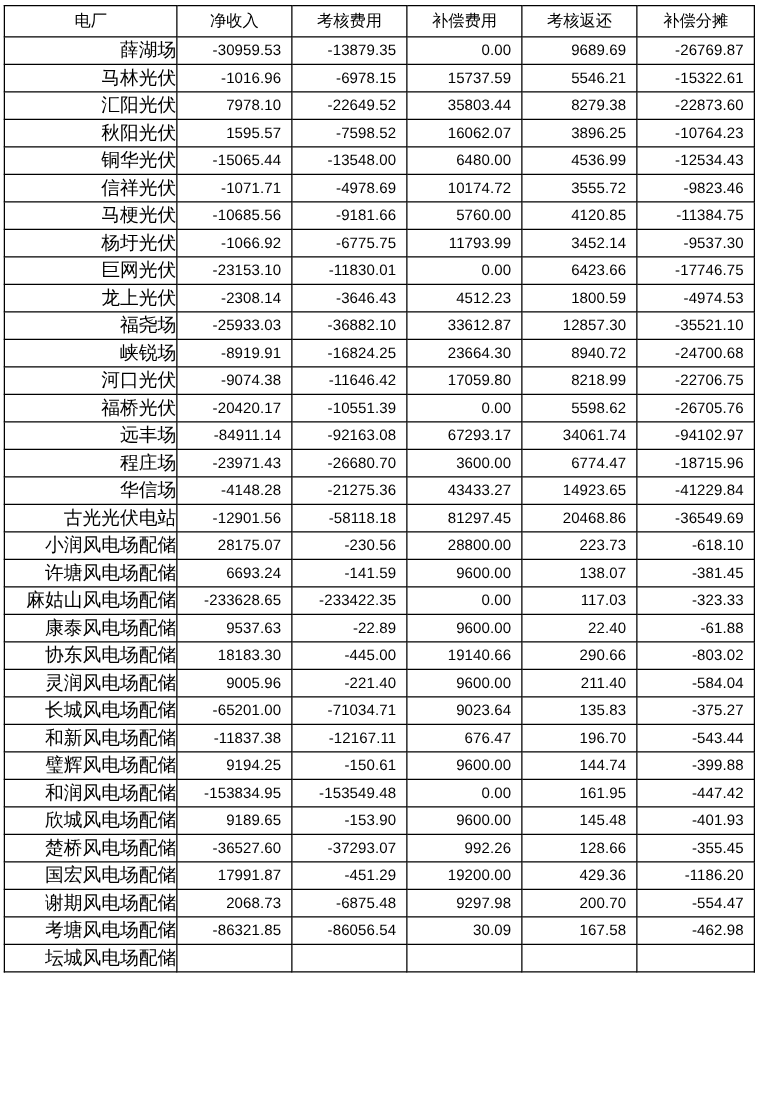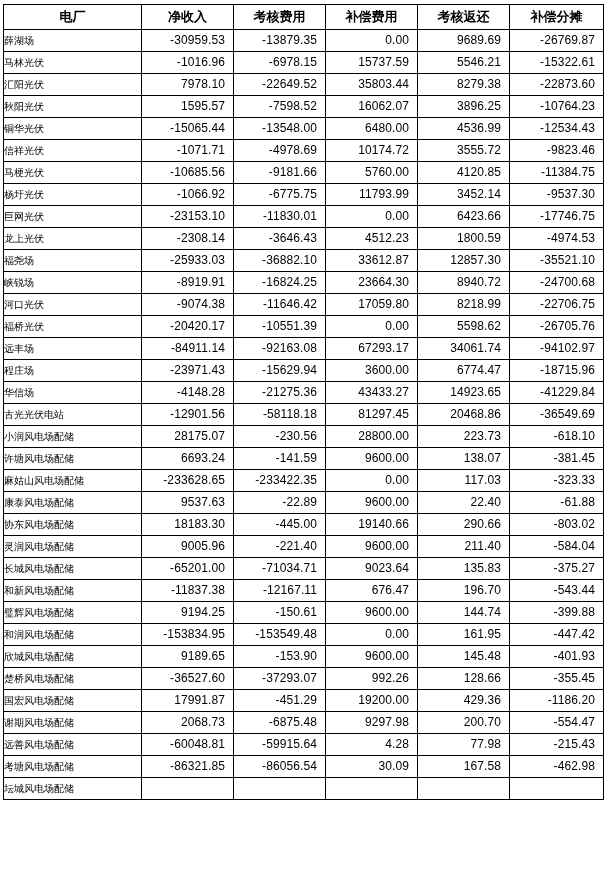--- a/index.html
+++ b/index.html
@@ -37,28 +37,28 @@
     padding: 0;
     height: 21px;
     line-height: 21px;
     font-size: 12px;
     font-family: "Liberation Sans", sans-serif;
     white-space: nowrap;
     overflow: hidden;
   }
   table.data-table thead th {
     text-align: center;
-    font-weight: bold;
+    font-weight: normal;
     font-size: 13px;
     height: 24px;
     line-height: 24px;
   }
   table.data-table tbody td.name-cell {
-    text-align: left;
-    font-size: 10px;
+    text-align: right;
+    font-size: 15px;
     margin-top: 12px;
   }
   table.data-table tbody td.num-cell {
     text-align: right;
     padding-right: 8px;
     font-size: 12px;
     letter-spacing: 0.1px;
   }
 </style>
 </head>
@@ -201,21 +201,21 @@
           <td class="name-cell">远丰场</td>
           <td class="num-cell">-84911.14</td>
           <td class="num-cell">-92163.08</td>
           <td class="num-cell">67293.17</td>
           <td class="num-cell">34061.74</td>
           <td class="num-cell">-94102.97</td>
         </tr>
         <tr>
           <td class="name-cell">程庄场</td>
           <td class="num-cell">-23971.43</td>
-          <td class="num-cell">-15629.94</td>
+          <td class="num-cell">-26680.70</td>
           <td class="num-cell">3600.00</td>
           <td class="num-cell">6774.47</td>
           <td class="num-cell">-18715.96</td>
         </tr>
         <tr>
           <td class="name-cell">华信场</td>
           <td class="num-cell">-4148.28</td>
           <td class="num-cell">-21275.36</td>
           <td class="num-cell">43433.27</td>
           <td class="num-cell">14923.65</td>
@@ -335,28 +335,20 @@
         </tr>
         <tr>
           <td class="name-cell">谢期风电场配储</td>
           <td class="num-cell">2068.73</td>
           <td class="num-cell">-6875.48</td>
           <td class="num-cell">9297.98</td>
           <td class="num-cell">200.70</td>
           <td class="num-cell">-554.47</td>
         </tr>
         <tr>
-          <td class="name-cell">远善风电场配储</td>
-          <td class="num-cell">-60048.81</td>
-          <td class="num-cell">-59915.64</td>
-          <td class="num-cell">4.28</td>
-          <td class="num-cell">77.98</td>
-          <td class="num-cell">-215.43</td>
-        </tr>
-        <tr>
           <td class="name-cell">考塘风电场配储</td>
           <td class="num-cell">-86321.85</td>
           <td class="num-cell">-86056.54</td>
           <td class="num-cell">30.09</td>
           <td class="num-cell">167.58</td>
           <td class="num-cell">-462.98</td>
         </tr>
         <tr>
           <td class="name-cell">坛城风电场配储</td>
           <td class="num-cell"></td>

